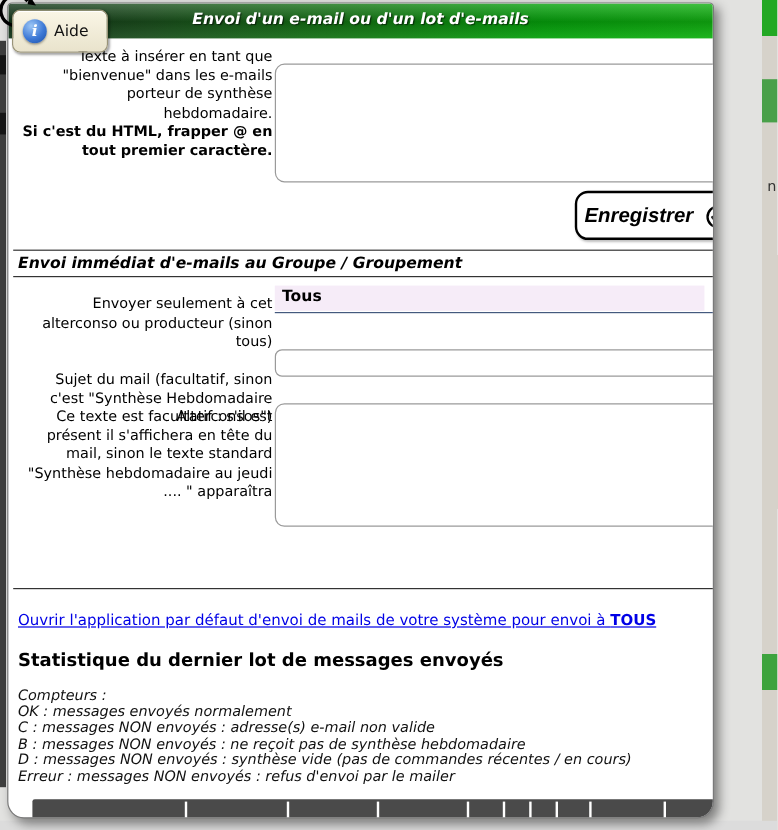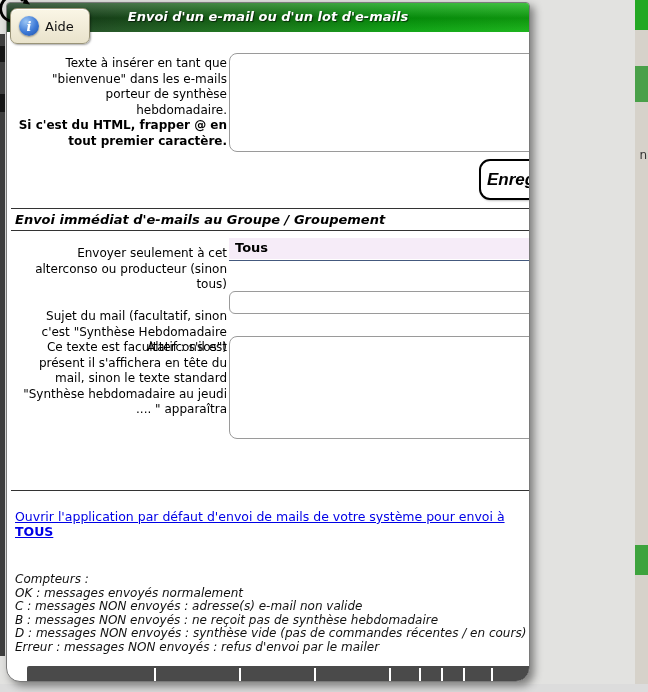--- a/index.html
+++ b/index.html
@@ -9,21 +9,21 @@
 
   
   .left-strip{position:absolute;left:0;top:34px;width:5px;height:622px;background:#3f3f3f;}
   .left-tick{position:absolute;left:0;width:5px;background:#161616;}
   .right-strip{position:absolute;right:0;top:0;width:13px;height:692px;background:#d6d2ca;}
   .rs-green{position:absolute;right:0;width:13px;}
   .rs-text{position:absolute;right:1px;top:148px;font-size:12px;color:#333;}
   .below-dialog{position:absolute;left:0;top:684px;width:648px;height:8px;background:#dcdcdc;}
 
   
-  .dialog{position:absolute;left:6px;top:2px;width:524px;height:680px;background:#fff;
+  .dialog{position:absolute;left:6px;top:2px;width:589px;height:680px;background:#fff;
           border:1px solid #7a7a7a;border-radius:4px 4px 14px 14px;
           box-shadow:4px 4px 9px rgba(0,0,0,.45);overflow:hidden;}
   .titlebar{position:absolute;left:0;top:0;width:100%;height:29px;
             background:linear-gradient(180deg,rgba(255,255,255,.20),rgba(0,0,0,.16) 52%,rgba(255,255,255,.06)),
                        linear-gradient(90deg,#14361a 0%,#1b4f1d 20%,#127c12 52%,#06a30c 76%,#11b111 100%);}
   .title{position:absolute;left:0;right:0;top:6px;text-align:center;color:#fff;
          font-size:13px;font-weight:bold;font-style:italic;text-shadow:1px 1px 1px rgba(0,0,0,.6);}
 
   
   .back-arrow{position:absolute;left:-3px;top:-5px;z-index:6;}
@@ -93,21 +93,21 @@
     <div class="rs-text">n</div>
   </div>
   <div class="below-dialog"></div>
 
   <div class="dialog">
 
     <div class="titlebar">
       <div class="title">Envoi d'un e-mail ou d'un lot d'e-mails</div>
     </div>
 
-    <div class="lab" style="top:53px;"><span>Texte à insérer en tant que "bienvenue" dans les e-mails porteur de synthèse hebdomadaire.</span><br>
+    <div class="lab" style="top:37px;"><span>Texte à insérer en tant que "bienvenue" dans les e-mails porteur de synthèse hebdomadaire.</span><br>
       <b>Si c'est du HTML, frapper @ en tout premier caractère.</b>
     </div>
     <div class="box-ta" style="left:222px;top:50px;width:381px;height:99px;">
       <textarea style=""></textarea>
       <div class="resize-corner"></div>
     </div>
 
     <button class="btn" style="left:472px;top:156px;width:138px;height:41px;text-align:right;">
       <span>Enregistrer</span>
       <svg width="30" height="30" viewBox="0 0 30 30">
@@ -134,20 +134,21 @@
     <div class="box-ta" style="left:222px;top:333px;width:381px;height:103px;">
       <textarea style=""></textarea>
       <div class="resize-corner"></div>
     </div>
 
 
     <div class="hr" style="top:487px;"></div>
 
     <a class="mail-link" style="top:506px;"><span>Ouvrir l'application par défaut d'envoi de mails de votre système pour envoi à </span><b>TOUS</b></a>
 
+    <div class="stats-heading" style="top:538px;">Statistique du dernier lot de messages envoyés</div>
 
     <div class="legend" style="top:570px;">
       <div>Compteurs :</div>
       <div>OK : messages envoyés normalement</div>
       <div>C : messages NON envoyés : adresse(s) e-mail non valide</div>
       <div>B : messages NON envoyés : ne reçoit pas de synthèse hebdomadaire</div>
       <div>D : messages NON envoyés : synthèse vide (pas de commandes récentes / en cours)</div>
       <div>Erreur : messages NON envoyés : refus d'envoi par le mailer</div>
     </div>
 

